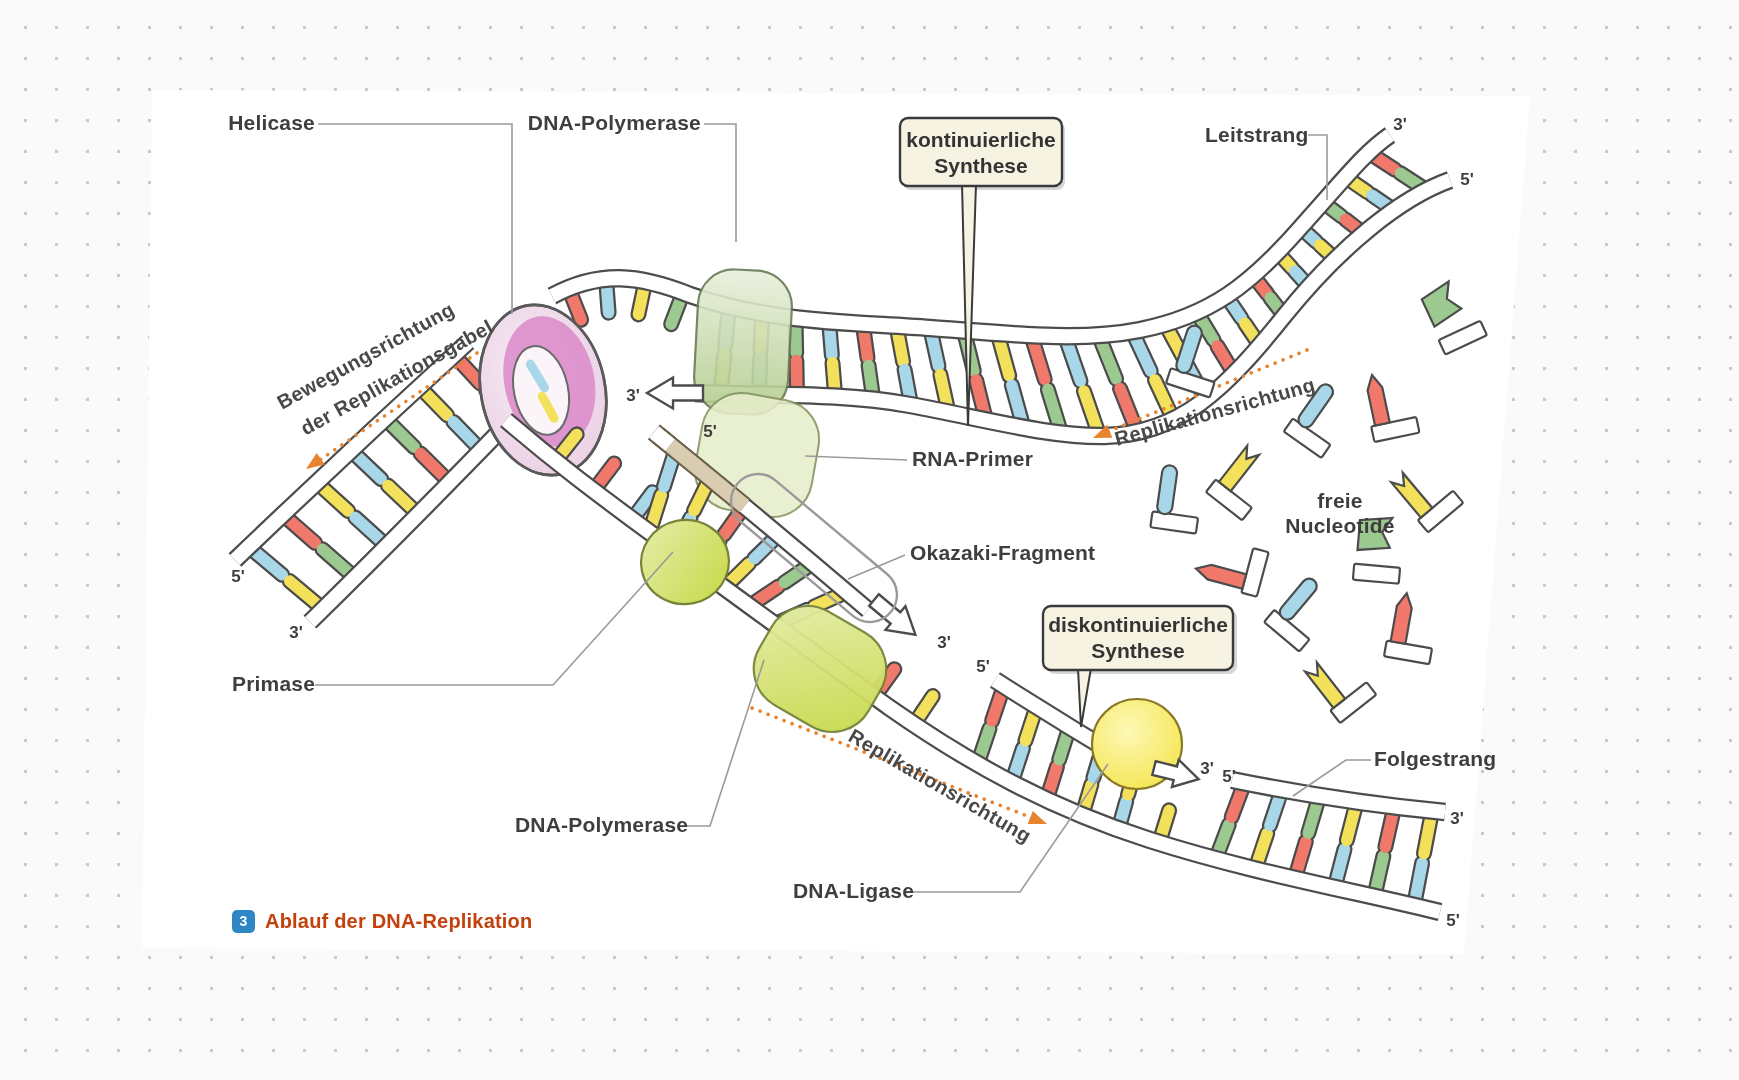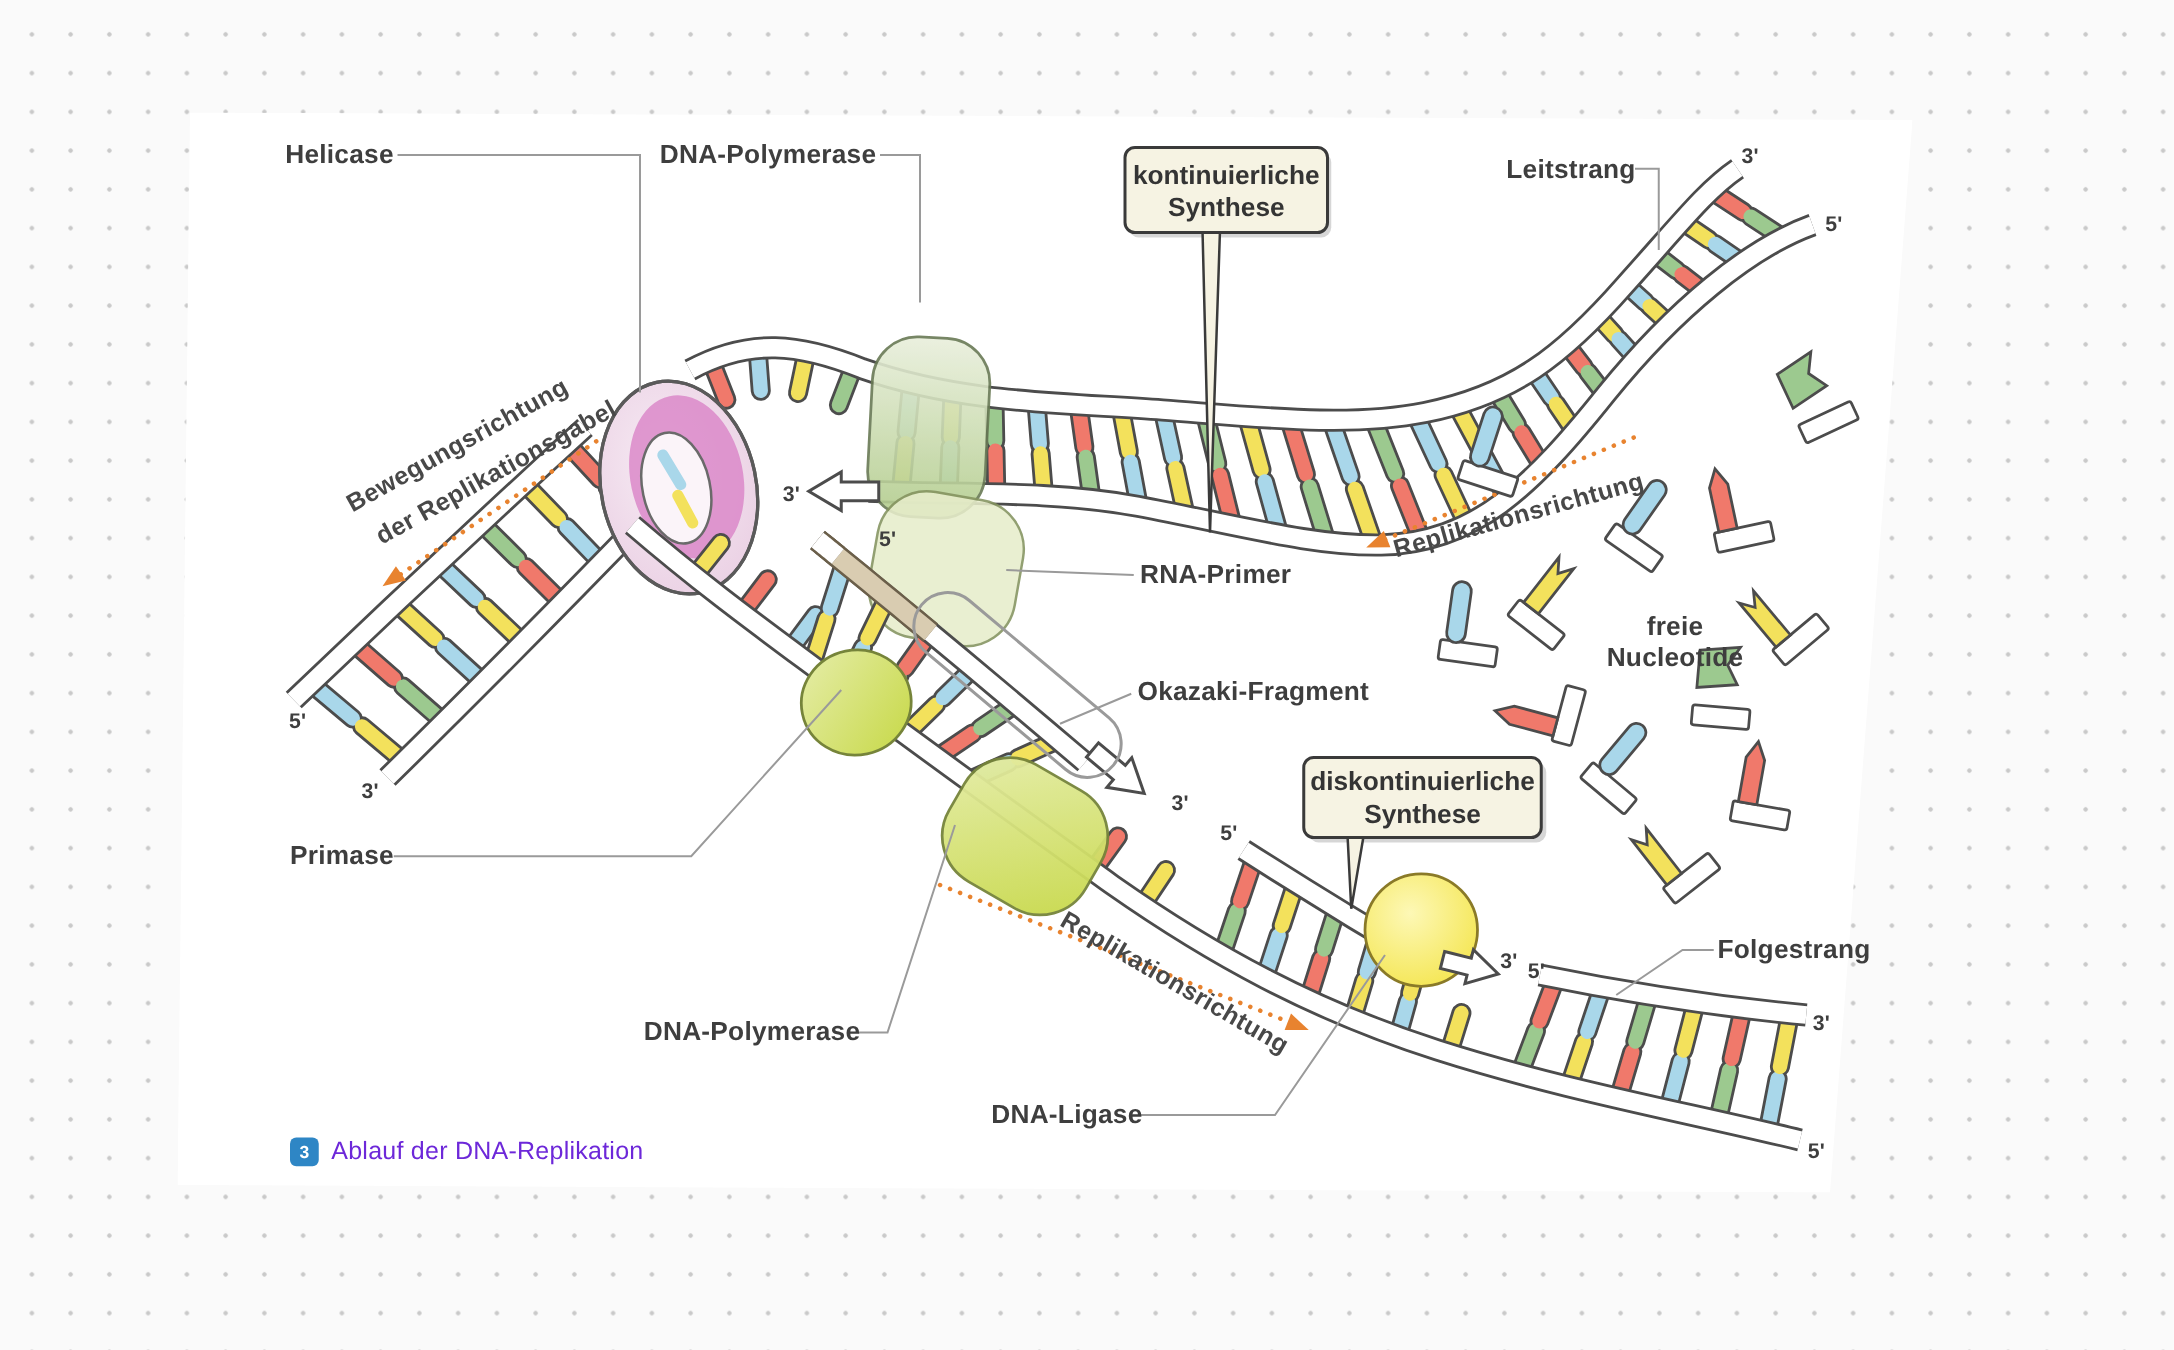--- a/index.html
+++ b/index.html
@@ -29,21 +29,21 @@
   .signbox{fill:#f6f3e3;stroke:#3a3a3a;stroke-width:2.4;}
   .signshadow{fill:rgba(0,0,0,.16);}
   #caption{
     position:absolute;left:232px;top:910px;z-index:3;
     display:flex;align-items:center;gap:10px;
   }
   #caption .badge{
     width:23px;height:23px;border-radius:5px;background:#2e86c5;color:#fff;
     font-size:14px;font-weight:700;line-height:23px;text-align:center;
   }
-  #caption .cap-text{color:#6d28d9;font-size:20px;font-weight:400;letter-spacing:.2px;}
+  #caption .cap-text{color:#c2410c;font-size:20px;font-weight:700;letter-spacing:.2px;}
 </style>
 </head>
 <body>
 
 <div id="stage">
   <div id="photo"></div>
 
   <svg id="dia" width="1395" height="860" viewBox="0 0 1395 860">
     <defs>
       <linearGradient id="gPolTop" x1="0" y1="0" x2="0" y2="1">

